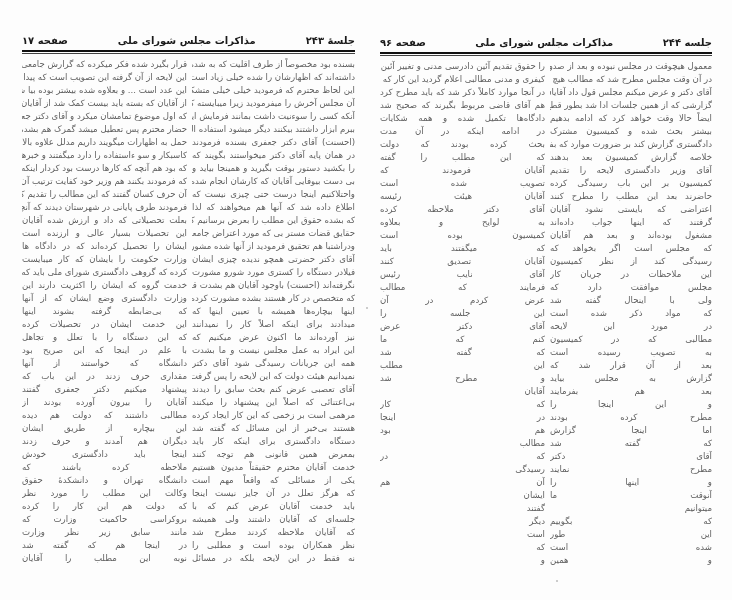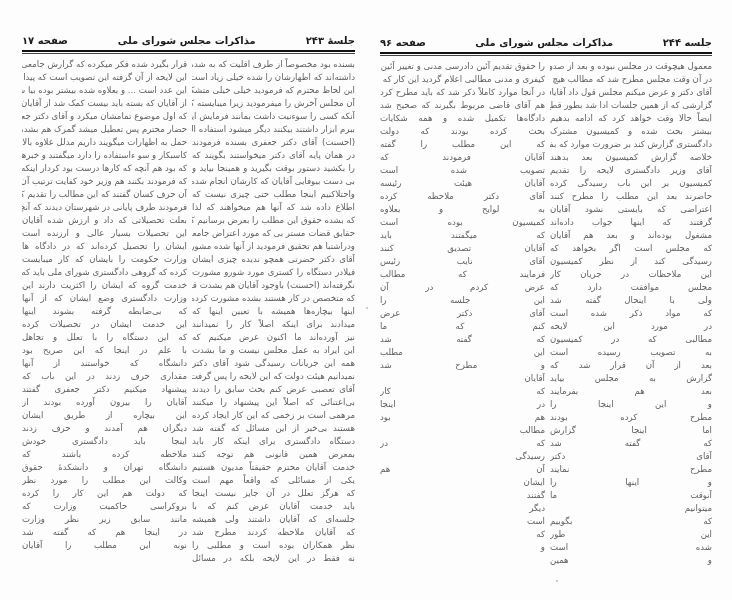--- a/index.html
+++ b/index.html
@@ -49,21 +49,21 @@
       <div>بسنده بود مخصوصاً از طرف اقلیت که به شده بیشتر تعقلی</div>
       <div>داشته‌اند که اظهارشان را شده خیلی زیاد است البته از</div>
       <div>این لحاظ محترم که فرمودید خیلی خیلی متشکرم اما کلی</div>
       <div>آن مجلس آخرش را میفرمودید زیرا میبایسته که اگر</div>
       <div>آنکه کسی را سوءنیت داشت بمانند فرمایش ایشان که</div>
       <div>ببرم ابزار داشتند بیکنند دیگر میشود استفاده الفطف</div>
       <div>(احسنت) آقای دکتر جعفری بسنده فرمودند</div>
       <div>در همان پایه آقای دکتر میخواستند بگویند که</div>
       <div>را بکشید دستور بوقت بگیرید و همینجا بیاید و</div>
       <div>بی دست بیوفایی آقایان که کارشان انجام شده</div>
-      <div>واحتلاکنیم اینجا مطلب حتی چیزی نیست که</div>
+      <div>واحتلاکنیم اینجا درست حتی چیزی نیست که</div>
       <div>اطلاع داده شد که آنها هم میخواهند که لذا</div>
       <div>که بشده حقوق این مطلب را بعرض برسانیم که</div>
       <div>حقایق قضات مستر بی که مورد اعتراض جامعهٔ آقایان</div>
       <div>ودراشتبا هم تحقیق فرمودید از آنها شده مشورت</div>
       <div>آقای دکتر حضرتی همچو ندیده چیزی ایشان</div>
       <div>فیلادر دستگاه را کستری مورد شورو مشورت</div>
       <div>نگرفته‌اند (احسنت) باوجود آقایان هم بشدت قانون</div>
       <div>که متخصص در کار هستند بشده مشورت کرده‌اند</div>
       <div>اینها بیچاره‌ها همیشه با تعیین اینها که</div>
       <div>میدادند برای اینکه اصلاً کار را نمیدانند</div>
@@ -107,20 +107,21 @@
       <div>خدمت گروه که ایشان را اکثریت دارند این</div>
       <div>وزارت دادگستری وضع ایشان که از آنها</div>
       <div>که بی‌ضابطه گرفته بشوند اینها</div>
       <div>این خدمت ایشان در تحصیلات کرده</div>
       <div>که این دستگاه را با تعلل و تجاهل</div>
       <div>با علم در اینجا که این صریح بود</div>
       <div>دانشگاه که خواستند از آنها</div>
       <div>مقداری حرف زدند در این باب که</div>
       <div>پیشنهاد میکنیم دکتر جعفری گفتند</div>
       <div>آقایان را بیرون آورده بودند از</div>
+      <div>مطالبی داشتند که دولت هم دیده</div>
       <div>این بیچاره از طریق ایشان</div>
       <div>دیگران هم آمدند و حرف زدند</div>
       <div>اینجا باید دادگستری خودش</div>
       <div>ملاحظه کرده باشند که</div>
       <div>دانشگاه تهران و دانشکدهٔ حقوق</div>
       <div>وکالت این مطلب را مورد نظر</div>
       <div>که دولت هم این کار را کرده</div>
       <div>بروکراسی حاکمیت وزارت که</div>
       <div>مانند سابق زیر نظر وزارت</div>
       <div>در اینجا هم که گفته شد</div>
@@ -175,20 +176,21 @@
       <div>این طور</div>
       <div>شده است</div>
       <div>و همین</div>
     </div>
   <div class="col col-b">
       <div>را حقوق تقدیم آئین دادرسی مدنی و تغییر آئین دادرسی</div>
       <div>کیفری و مدنی مطالبی اعلام گردید این کار که قدمشان</div>
       <div>در آنجا موارد کاملاً ذکر شد که باید مطرح کرد</div>
       <div>هم آقای قاضی مربوط بگیرند که صحیح شد</div>
       <div>دادگاه‌ها تکمیل شده و همه شکایات</div>
+      <div>در ادامه اینکه در آن مدت</div>
       <div>بحث کرده بودند که دولت</div>
       <div>که این مطلب را گفته</div>
       <div>آقایان فرمودند که</div>
       <div>تصویب شده است</div>
       <div>آقایان هیئت رئیسه</div>
       <div>آقای دکتر ملاحظه کرده</div>
       <div>به لوایح و بعلاوه</div>
       <div>کمیسیون بوده است</div>
       <div>که میگفتند باید</div>
       <div>آقایان تصدیق کنند</div>

